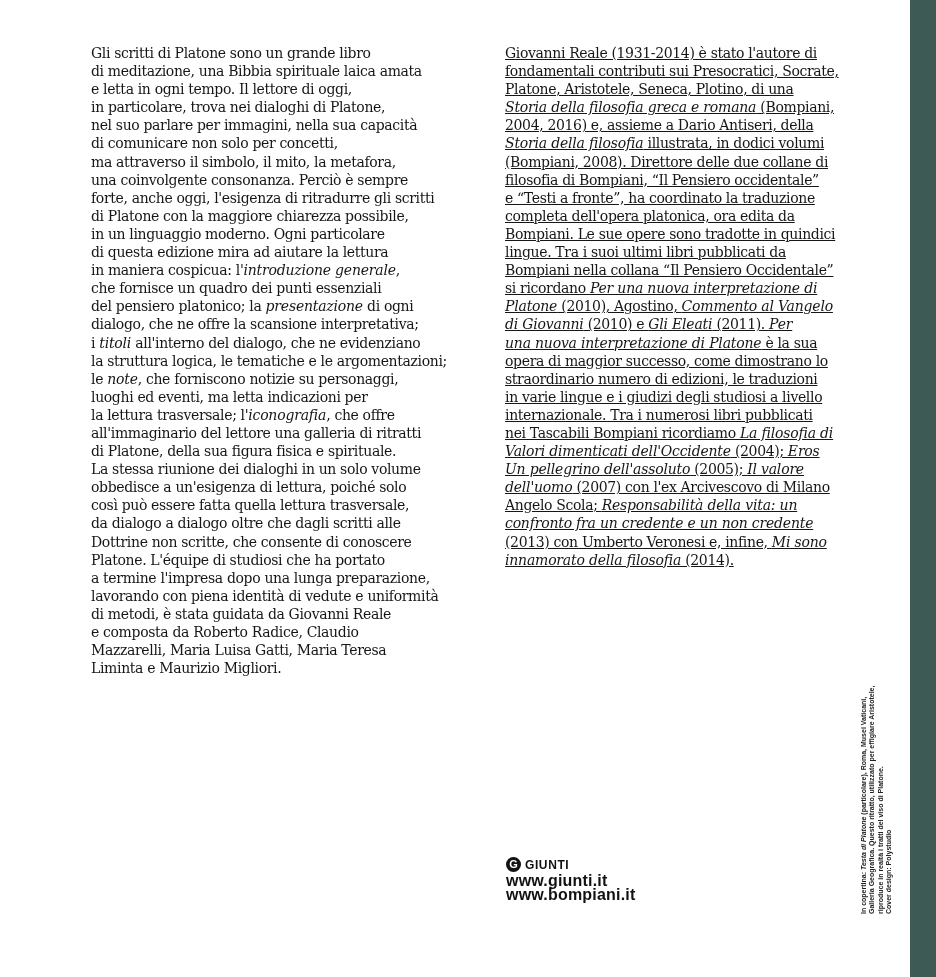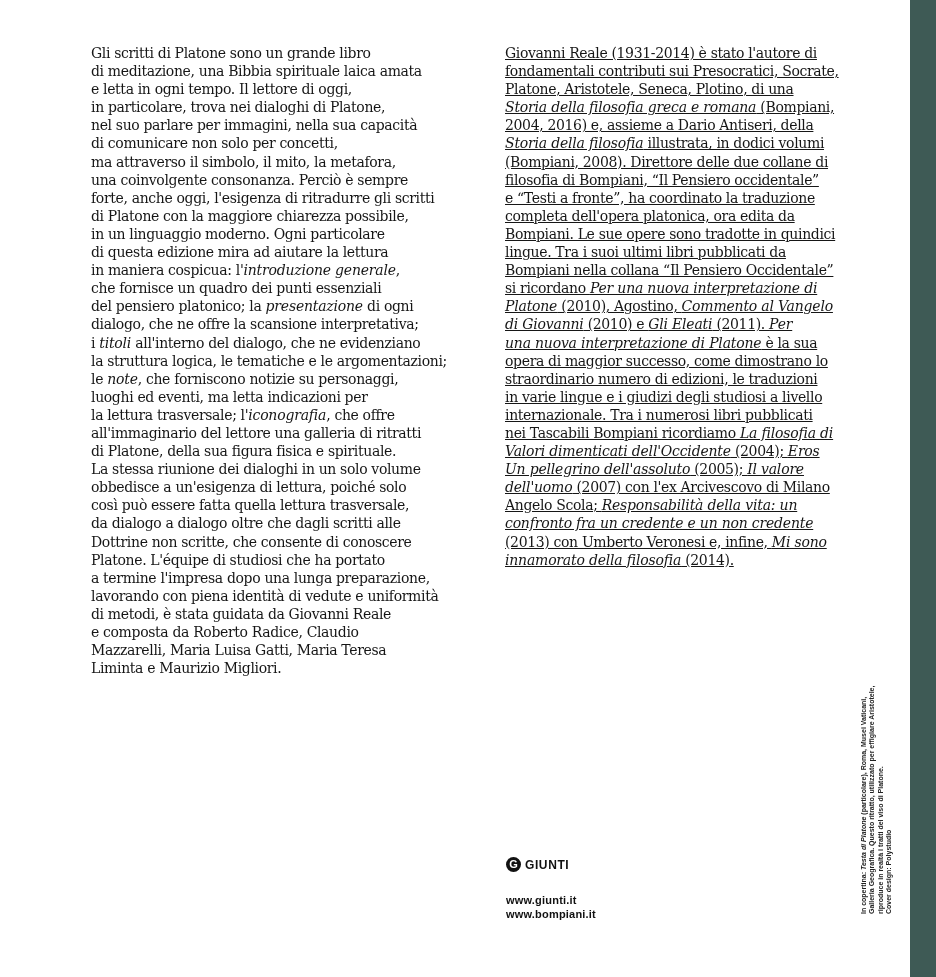--- a/index.html
+++ b/index.html
@@ -48,21 +48,21 @@
   }
   .logo-row { display:flex; align-items:center; gap:4px; }
   .logo-circle {
     width:15px; height:15px; border-radius:50%;
     background:#121212; color:#ffffff;
     display:flex; align-items:center; justify-content:center;
     font-weight:bold; font-size:11px; line-height:1;
     font-family:"Liberation Sans", sans-serif;
   }
   .logo-word { font-weight:bold; font-size:12px; letter-spacing:0.6px; }
-  .urls { margin-top:22px; font-weight:bold; font-size:11px; line-height:13.5px; letter-spacing:0.2px; }
+  .urls { margin-top:2px; font-weight:bold; font-size:16px; line-height:13.5px; letter-spacing:0.2px; }
 </style>
 </head>
 <body style="background: rgb(255, 255, 255);">
 
 <div class="page">
 
   <div class="col col-left" style="color: rgb(22, 22, 22);">
       <div class="line"><span>Gli scritti di Platone sono un grande libro</span></div>
       <div class="line"><span>di meditazione, una Bibbia spirituale laica amata</span></div>
       <div class="line"><span>e letta in ogni tempo. Il lettore di oggi,</span></div>

